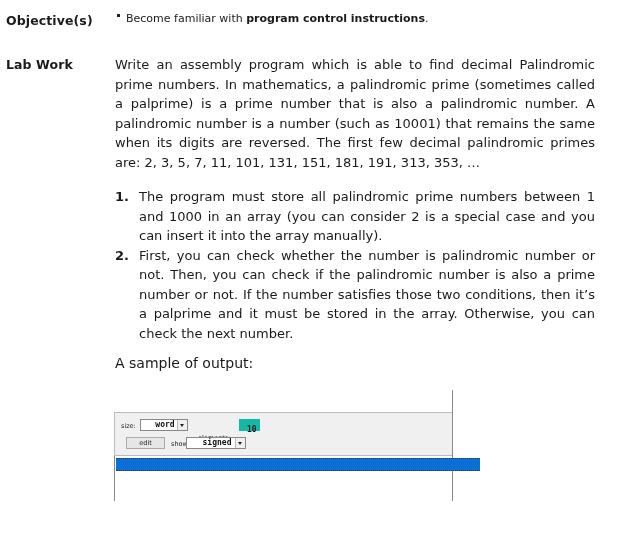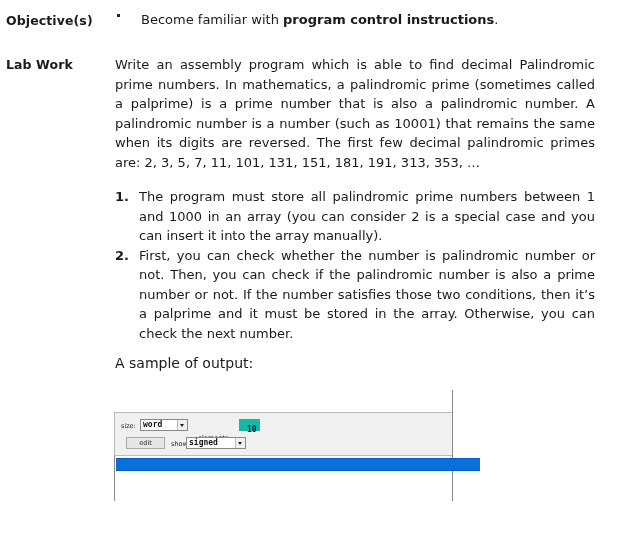--- a/index.html
+++ b/index.html
@@ -1,20 +1,20 @@
 <!DOCTYPE html>
 <html><head>
 <meta charset="utf-8">
 <style>
   html,body{margin:0;padding:0;background:#ffffff;}
   body{width:622px;height:546px;position:relative;overflow:hidden;
        font-family:"DejaVu Sans","Liberation Sans",sans-serif;color:#1a1a1a;}
   .label{position:absolute;left:6px;font-weight:bold;font-size:12.5px;letter-spacing:0.1px;}
   .bullet{position:absolute;left:117px;top:14px;width:3px;height:3px;background:#222;}
-  .obj-text{position:absolute;left:141px;top:12px;font-size:13px;}
+  .obj-text{position:absolute;left:126px;top:12px;font-size:11px;}
   .obj-text b{font-weight:bold;}
   .para{position:absolute;left:115px;width:480px;font-size:13px;line-height:19.5px;text-align:justify;}
   .list{position:absolute;left:115px;width:480px;margin:0;padding:0;list-style:none;font-size:13px;line-height:19.5px;}
   .list li{position:relative;padding-left:24px;text-align:justify;}
   .list .num{position:absolute;left:0;top:0;font-weight:bold;}
   .sample{position:absolute;left:115px;top:355px;font-size:14px;}
 
   
   .win{position:absolute;left:114px;top:390px;width:338px;height:111px;background:#ffffff;
        border-right:1px solid #888;}
@@ -25,21 +25,21 @@
   .ttext{position:absolute;left:19px;top:5px;font-size:7.5px;color:#222;}
   .tbtn{position:absolute;top:3px;width:16px;height:16px;font-size:10px;color:#333;text-align:center;line-height:16px;}
   .tb-min{left:252px;}
   .tb-max{left:286px;}
   .tb-close{left:315px;}
   .maxbox{display:inline-block;width:6px;height:6px;border:1px solid #333;}
   .toolbar{position:absolute;left:0;top:22px;width:337px;height:42px;background:#f0f0f0;
            border-top:1px solid #bbb;border-bottom:1px solid #bbb;border-left:1px solid #bbb;}
   .small{position:absolute;font-size:6.5px;color:#222;}
   .combo{position:absolute;height:12px;background:#fff;border:1px solid #888;box-sizing:border-box;
-         font-family:"DejaVu Sans Mono","Liberation Mono",monospace;font-weight:bold;font-size:8px;line-height:10px;padding-left:2px;color:#111;}
+         font-family:"DejaVu Sans Mono","Liberation Mono",monospace;font-weight:bold;font-size:8px;line-height:10px;padding-left:2px;color:#111;text-align:center;}
   .drop{position:absolute;right:0;top:0;width:9px;height:10px;background:#f0f0f0;border-left:1px solid #bbb;}
   .drop::after{content:"";position:absolute;left:2px;top:4px;border-left:2.5px solid transparent;border-right:2.5px solid transparent;border-top:3px solid #222;}
   .field{position:absolute;height:12px;background:#fff;border:6px solid #14b8a6;box-sizing:border-box;
          font-family:"DejaVu Sans Mono","Liberation Mono",monospace;font-weight:bold;font-size:8px;line-height:10px;padding-left:2px;}
   .btn{position:absolute;height:12px;background:#e6e6e6;border:1px solid #aaa;box-sizing:border-box;font-size:6.5px;text-align:center;line-height:10px;color:#222;}
   .listarea{position:absolute;left:0;top:66px;width:337px;height:45px;background:#fff;border-left:1px solid #888;}
   .row{position:absolute;left:1px;top:2px;width:335px;height:11px;background:#0a6fd6;color:#fff;
        font-family:"DejaVu Sans Mono","Liberation Mono",monospace;font-size:9.5px;line-height:11px;white-space:pre;border-top:1px dotted #3a3a3a;border-bottom:1px dotted #3a3a3a;padding-left:29px;}
   .row .name{position:absolute;left:2px;}
   .row .vals{position:absolute;left:60px;}

